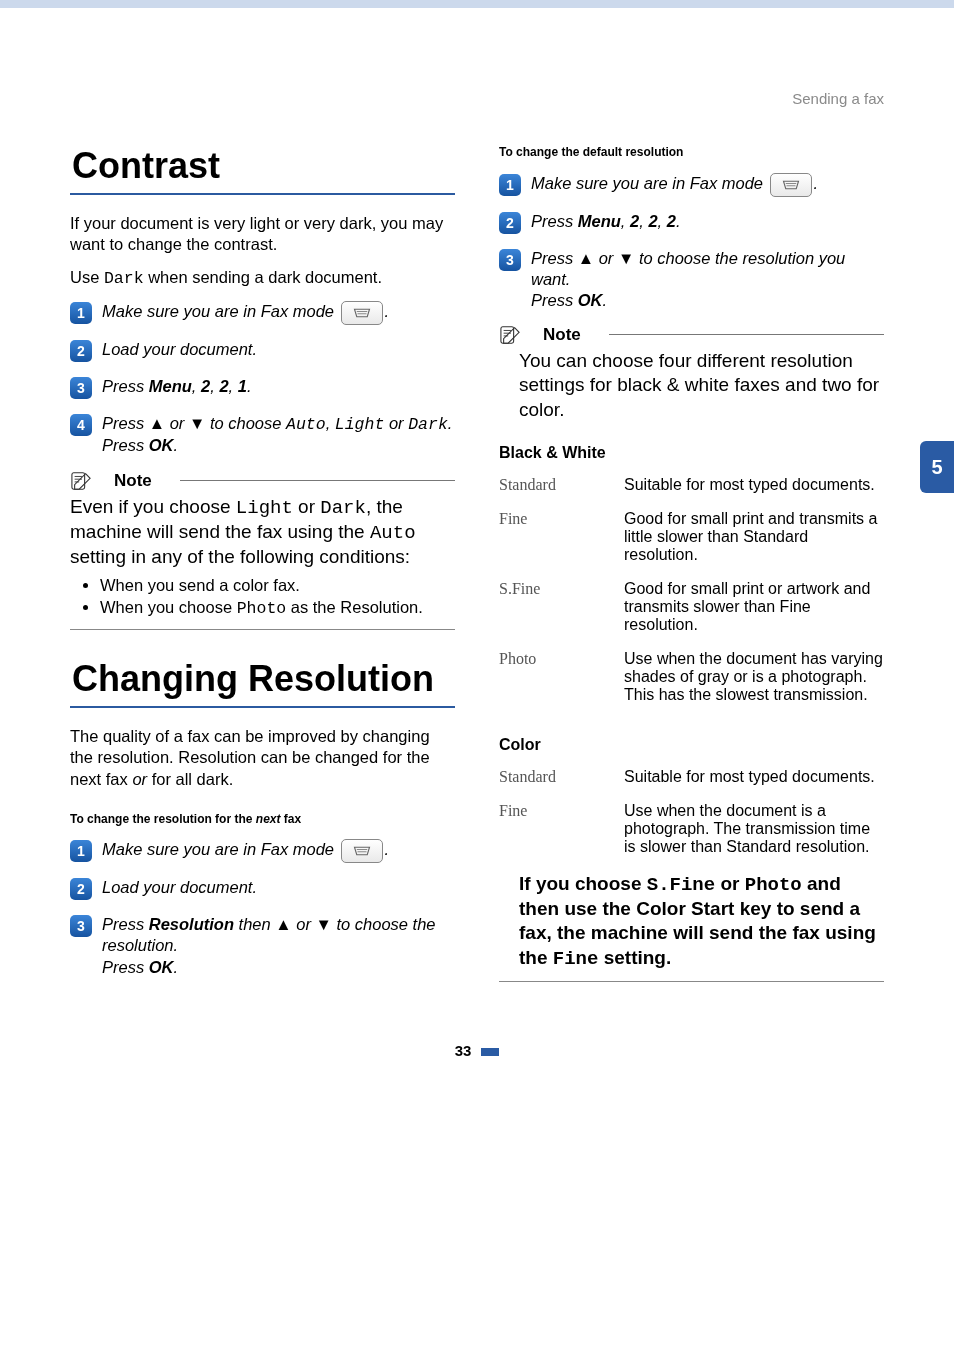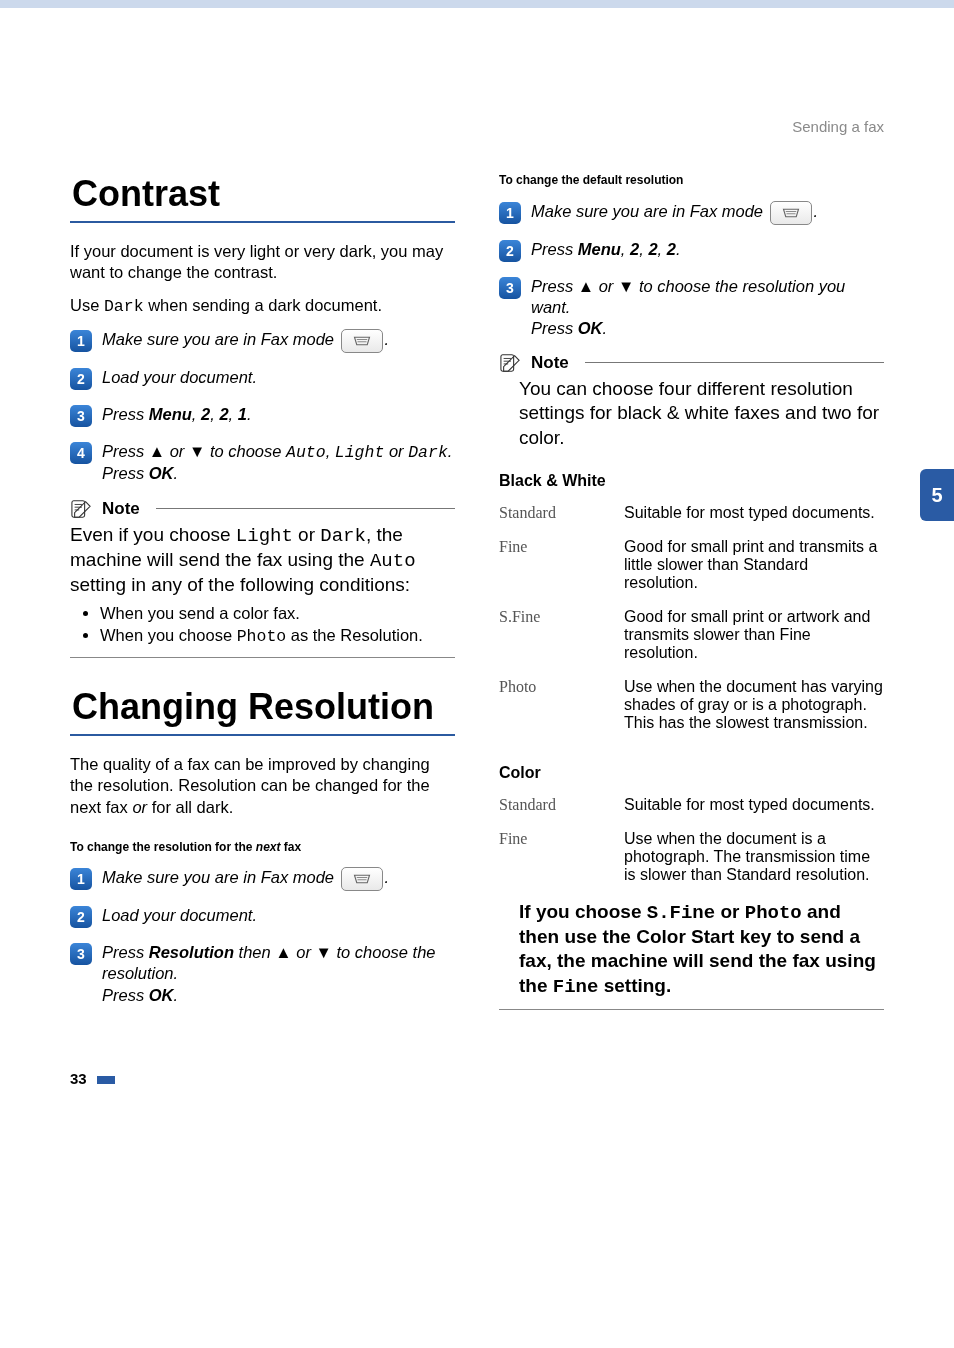--- a/index.html
+++ b/index.html
@@ -9,21 +9,21 @@
     font-family: Arial, Helvetica, sans-serif;
     color: #000;
     width: 954px;
   }
   .topbar {
     width: 100%;
     height: 8px;
     background: #ccd9ec;
   }
   .page {
-    padding: 110px 70px 40px 70px;
+    padding: 82px 70px 40px 70px;
   }
   .breadcrumb {
     text-align: right;
     color: #8a8a8a;
     font-size: 15px;
     margin-bottom: 38px;
   }
   .columns {
     display: flex;
     gap: 44px;
@@ -83,21 +83,21 @@
     border: 1px solid #888;
     border-radius: 5px;
     vertical-align: middle;
     background: linear-gradient(#fff, #e9e9e9);
     margin: 0 2px;
   }
   .fax-icon svg { width: 18px; height: 14px; }
   .note-head {
     display: flex;
     align-items: center;
-    gap: 10px;
+    gap: 22px;
     margin-top: 8px;
     margin-bottom: 4px;
   }
   .note-head .note-icon {
     width: 22px; height: 20px;
     display: inline-flex; align-items: center; justify-content: center;
   }
   .note-head .note-label {
     font-weight: bold;
     font-size: 17px;
@@ -158,21 +158,21 @@
     background: #2a5ba4;
     color: #fff;
     border-radius: 6px 0 0 6px;
     display: flex;
     align-items: center;
     justify-content: center;
     font-size: 20px;
     font-weight: bold;
   }
   .pagenum {
-    text-align: left;
+    text-align: center;
     margin-top: 50px;
     font-size: 15px;
     font-weight: bold;
   }
   .page-end-mark {
     display: inline-block;
     width: 18px;
     height: 8px;
     background: #2a5ba4;
     vertical-align: middle;

